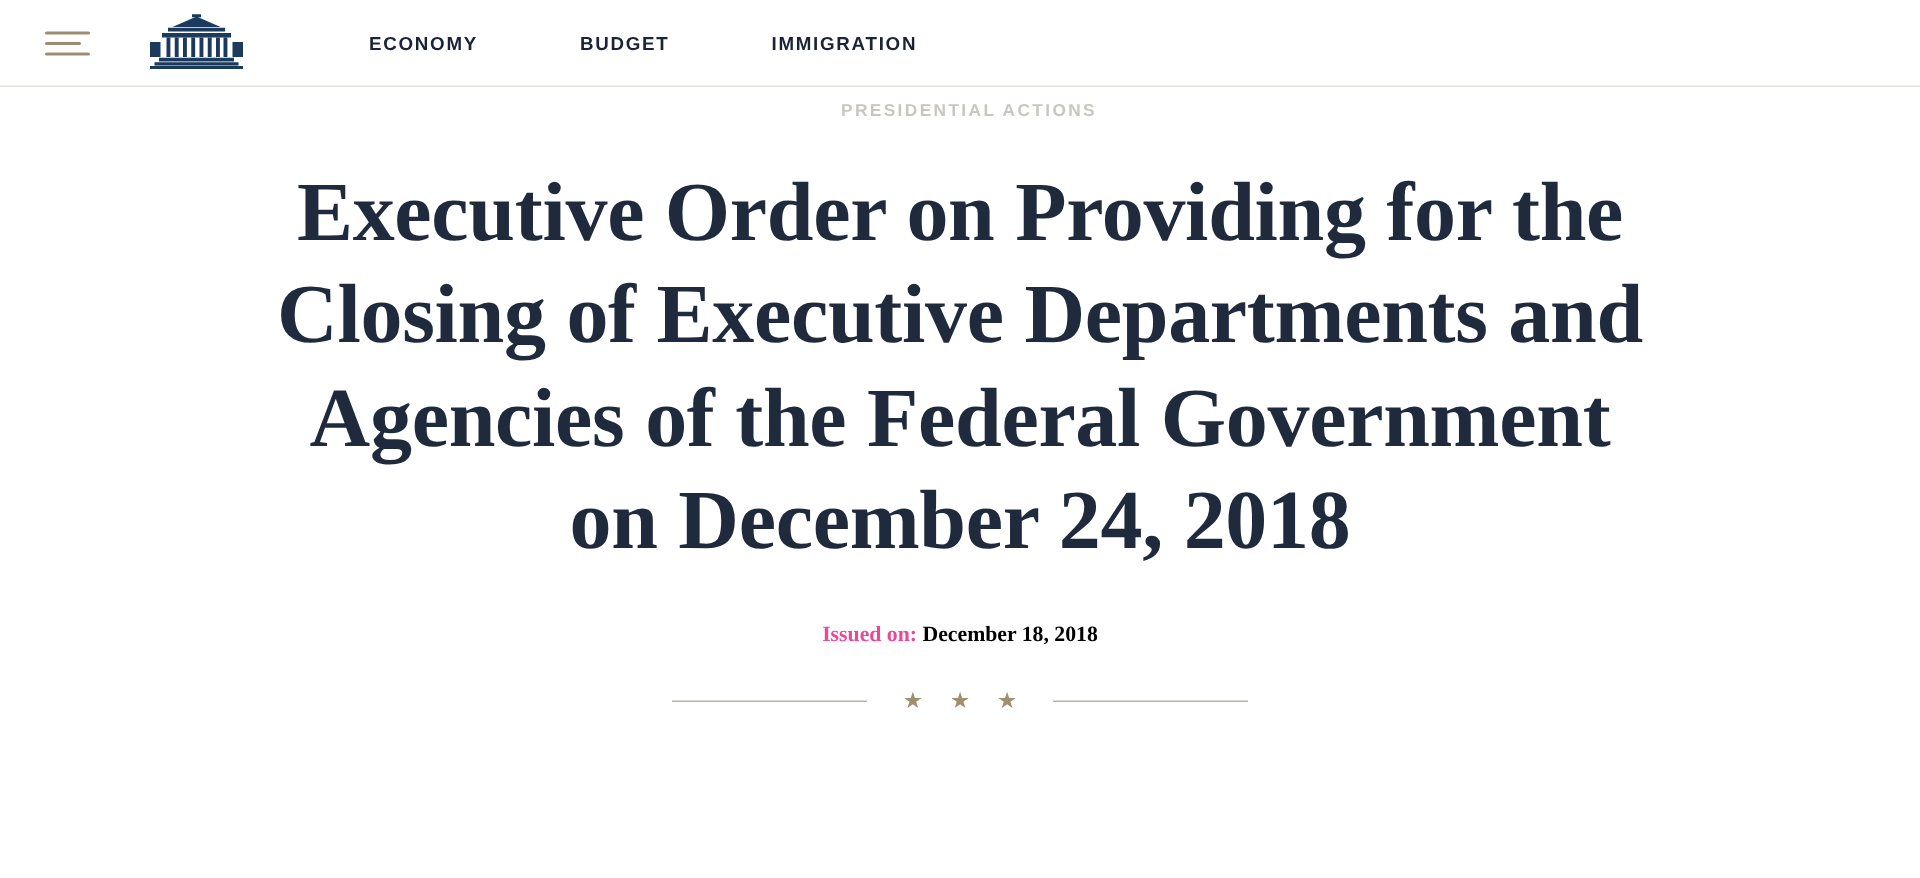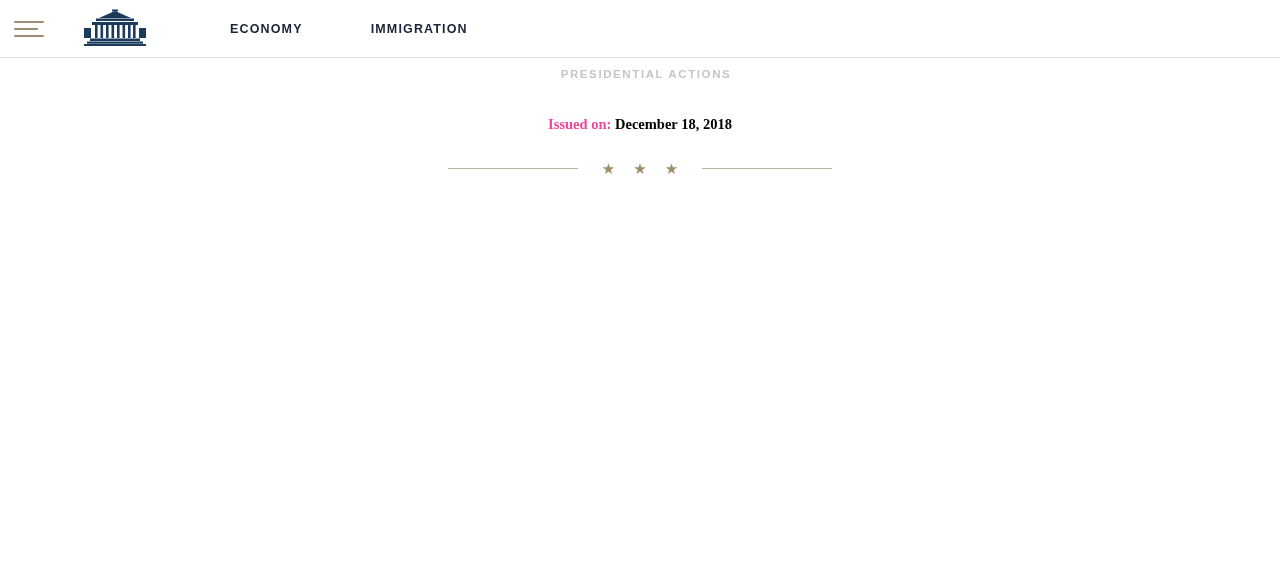--- a/index.html
+++ b/index.html
@@ -14,21 +14,21 @@
   }
 
   
   .site-header {
     position: relative;
     height: 58px;
     background: #ffffff;
     border-bottom: 1px solid #e6e4df;
     display: flex;
     align-items: center;
-    padding: 0 0 0 12px;
+    padding: 0 0 0 28px;
   }
 
   .menu-toggle {
     width: 34px;
     height: 34px;
     display: flex;
     flex-direction: column;
     justify-content: center;
     gap: 5px;
     cursor: pointer;
@@ -167,28 +167,30 @@
         <rect x="12" y="35" width="62" height="2"></rect>
 
         <rect x="12" y="19" width="7" height="10"></rect>
         <rect x="67" y="19" width="7" height="10"></rect>
       </g>
     </svg>
   </div>
 
   <nav class="main-nav">
     <a href="#">ECONOMY</a>
+    <a href="#">BUDGET</a>
     <a href="#">IMMIGRATION</a>
   </nav>
 </header>
 
 <main class="page-body">
 
   <div class="eyebrow">PRESIDENTIAL ACTIONS</div>
 
+  <h1 class="article-title">Executive Order on Providing for the Closing of Executive Departments and Agencies of the Federal Government on December 24, 2018</h1>
 
   <div class="issued">
     <span class="label">Issued on:</span>
     <span class="date">December 18, 2018</span>
   </div>
 
   <div class="divider">
     <div class="rule"></div>
     <div class="stars">
       <span>★</span>

